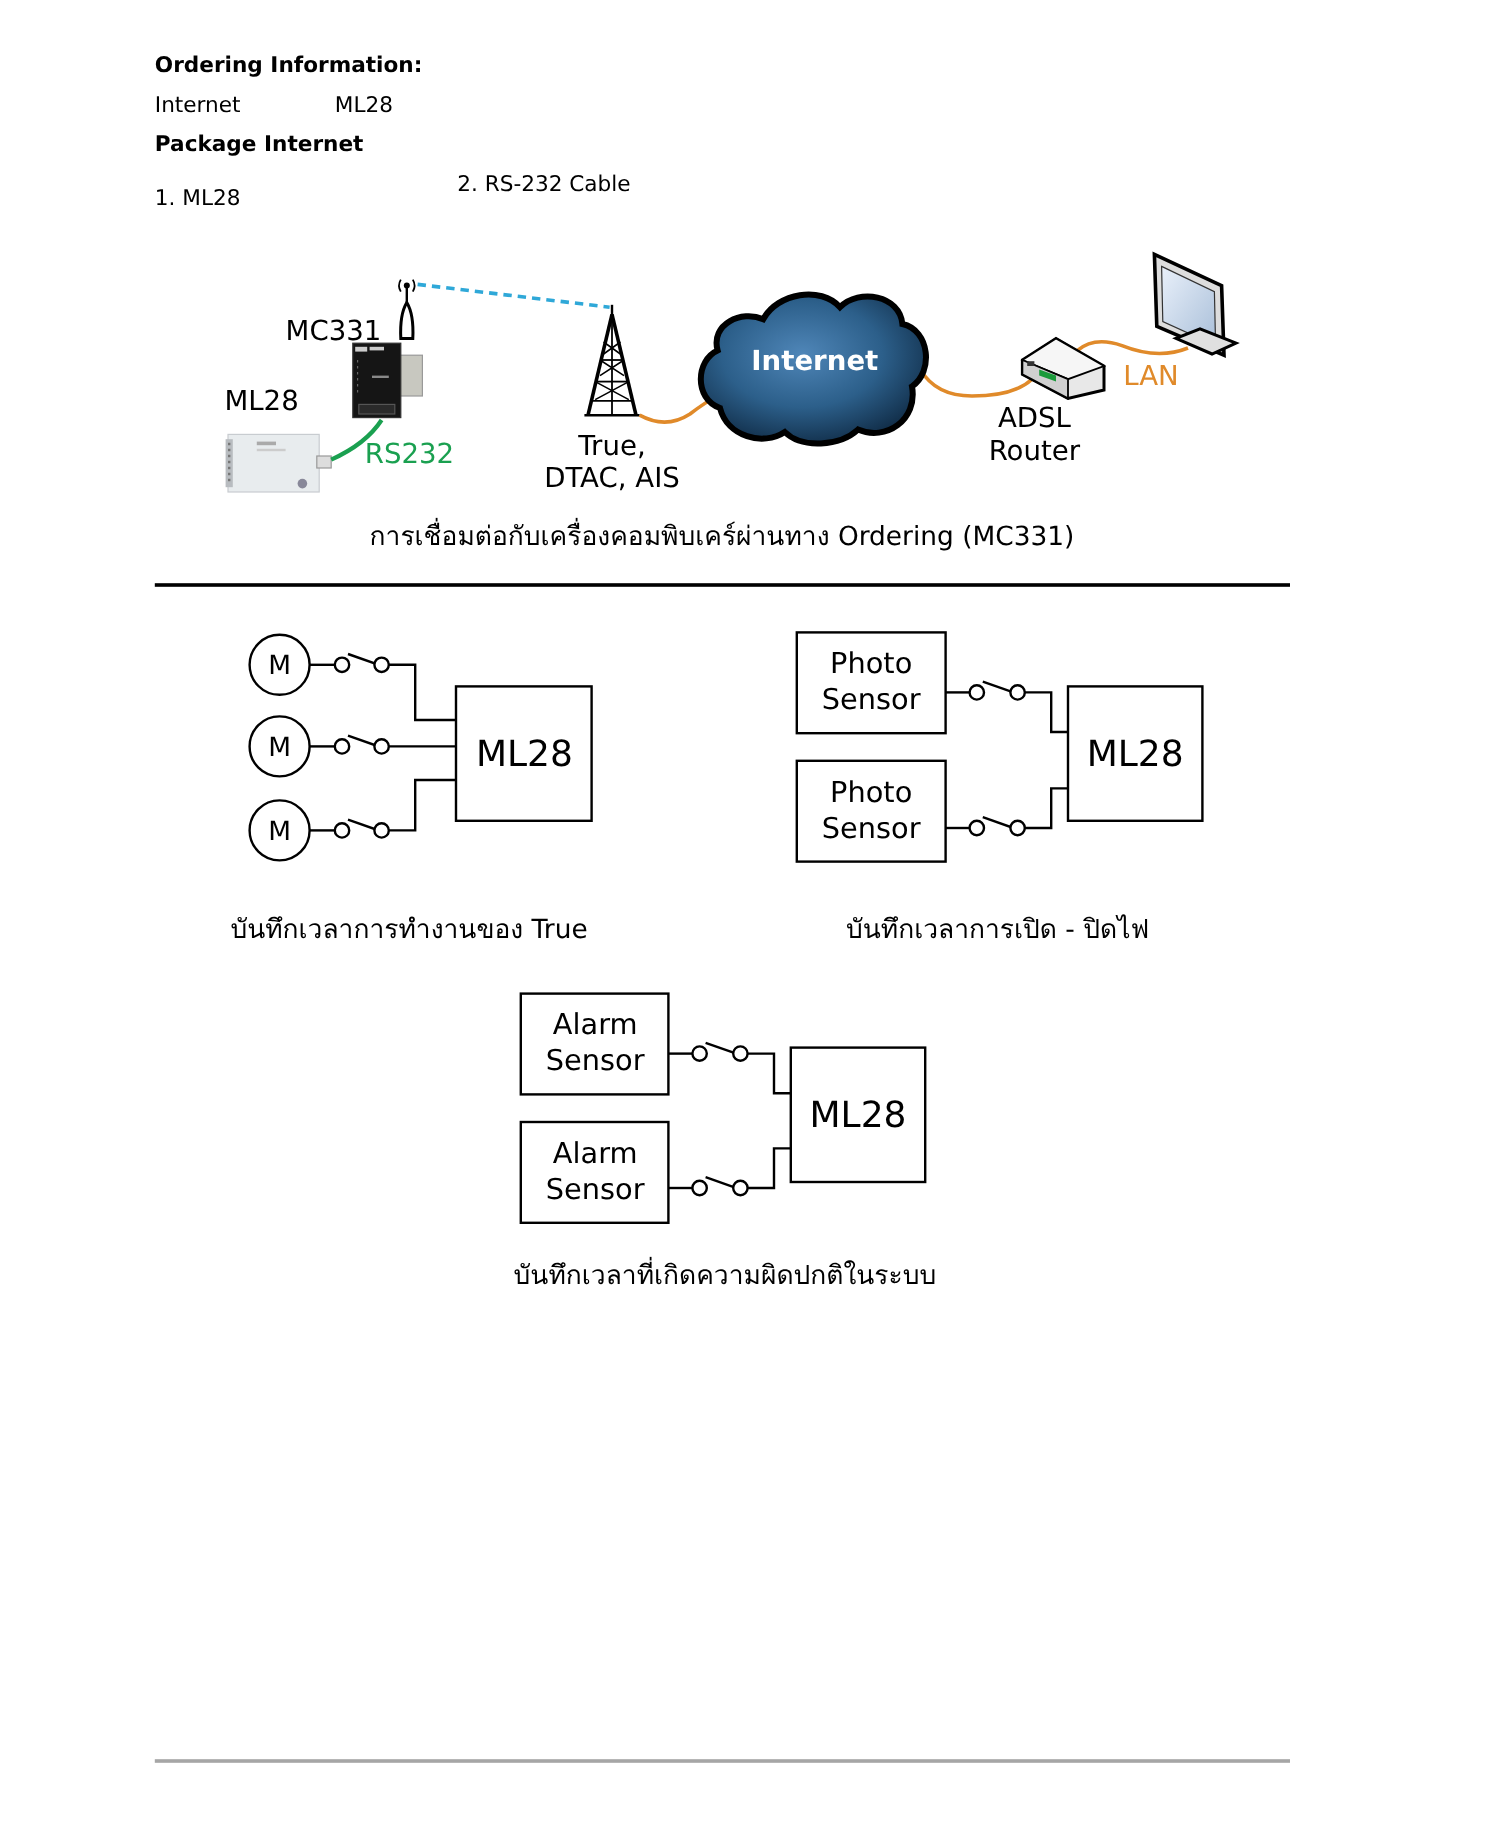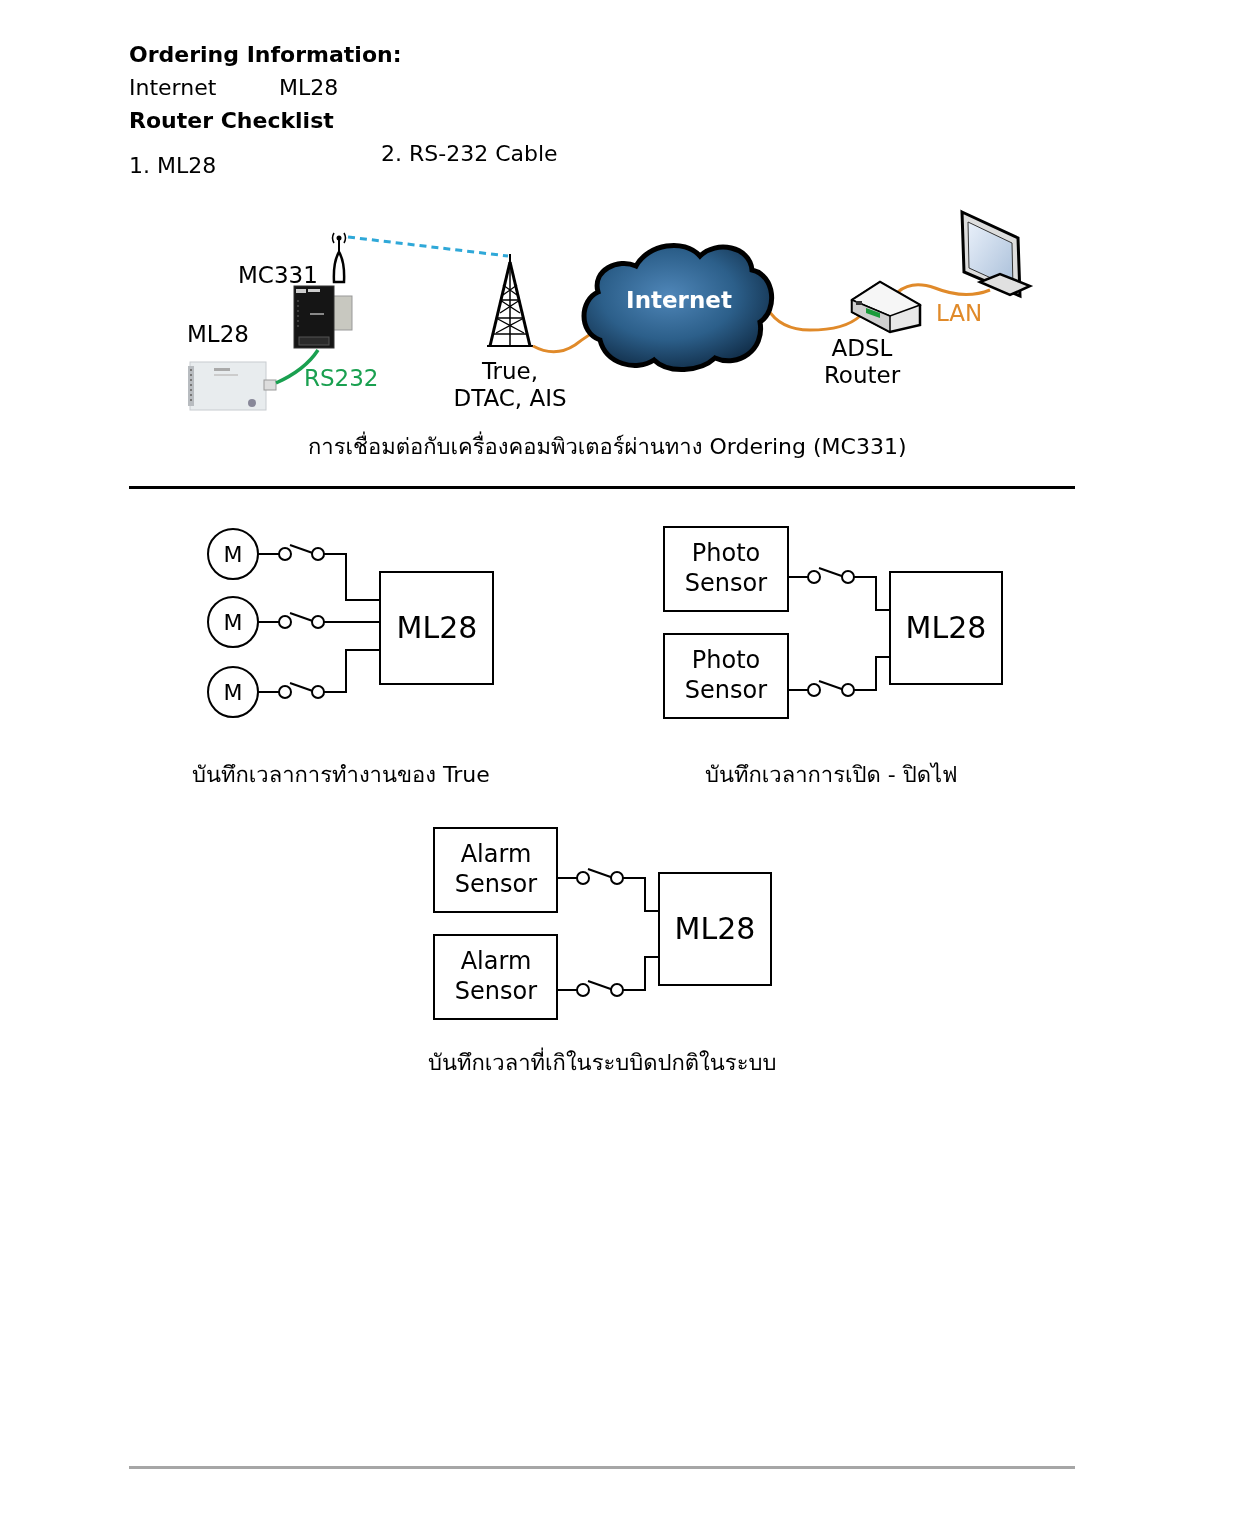--- a/index.html
+++ b/index.html
@@ -1,32 +1,32 @@
 <!DOCTYPE html>
 <html><head>
   <meta charset="utf-8">
   <style>
     html, body { margin: 0; padding: 0; background: #ffffff; }
     body { width: 1240px; height: 1523px; position: relative; overflow: hidden;
            font-family: "DejaVu Sans", sans-serif; color: #000; }
     .abs { position: absolute; }
-    .t22 { font-size: 22px; line-height: 26px; white-space: nowrap; text-align: right; }
+    .t22 { font-size: 18px; line-height: 26px; white-space: nowrap; text-align: right; }
     .bold { font-weight: bold; }
     .cap { font-size: 22px; white-space: nowrap; }
     .hr-black { position: absolute; left: 129px; top: 486px; width: 946px; height: 3px; background: #000; }
     .hr-gray { position: absolute; left: 129px; top: 1466px; width: 946px; height: 3px; background: #a6a6a6; }
     svg text { font-family: "DejaVu Sans", sans-serif; }
   </style>
 </head>
 <body>
 
 <div class="abs t22 bold" style="left:129px; top:42px;">Ordering Information:</div>
 <div class="abs t22" style="left:129px; top:75px;">Internet</div>
 <div class="abs t22" style="left:279px; top:75px;">ML28</div>
-<div class="abs t22 bold" style="left:129px; top:108px;">Router Checklist</div>
+<div class="abs t22 bold" style="left:129px; top:108px;">Package Internet</div>
 <div class="abs t22" style="left:129px; top:141px;margin-top:12px;">1. ML28</div>
 <div class="abs t22" style="left:381px; top:141px;">2. RS-232 Cable</div>
 
 <svg class="abs" style="left:0; top:0;" width="1240" height="470">
 
   <line x1="348" y1="237" x2="508" y2="256" stroke="#2fa8d8" stroke-width="3" stroke-dasharray="7,5"></line>
 
   <g>
     <path d="M334,282 Q333,262 339,252 Q345,262 344,282 Z" fill="#fff" stroke="#000" stroke-width="2.5"></path>
     <line x1="339" y1="252" x2="339" y2="238" stroke="#000" stroke-width="2"></line>
@@ -106,21 +106,21 @@
   <text x="187" y="342" font-size="23">ML28</text>
   <text x="304" y="386" font-size="23" fill="#1aa050">RS232</text>
   <text x="510" y="379" font-size="23" text-anchor="middle">True,</text>
   <text x="510" y="406" font-size="23" text-anchor="middle">DTAC, AIS</text>
   <text x="862" y="356" font-size="23" text-anchor="middle">ADSL</text>
   <text x="862" y="383" font-size="23" text-anchor="middle">Router</text>
   <text x="936" y="321" font-size="23" fill="#e08a2a">LAN</text>
 </svg>
 
 <div class="abs cap" style="left:308px; top:429px;">
-  <span>การเชื่อมต่อกับเครื่องคอมพิวเตอร์ผ่านทาง</span>
+  <span>การเชื่อมต่อกับเครื่องคอมพิบเคร์ผ่านทาง</span>
   <span>Ordering (MC331)</span>
 </div>
 
 <div class="hr-black"></div>
 
 <svg class="abs" style="left:0; top:500px;" width="620" height="240">
   <g stroke="#000" stroke-width="2" fill="none">
 
     <circle cx="233" cy="54" r="25"></circle>
     <circle cx="233" cy="122" r="25"></circle>
@@ -199,15 +199,15 @@
     <circle cx="247" cy="190" r="6" fill="#fff"></circle>
     <polyline points="253,190 275,190 275,157 289,157"></polyline>
     <rect x="289" y="73" width="112" height="112"></rect>
   </g>
   <text x="126" y="62" font-size="24" text-anchor="middle">Alarm</text>
   <text x="126" y="92" font-size="24" text-anchor="middle">Sensor</text>
   <text x="126" y="169" font-size="24" text-anchor="middle">Alarm</text>
   <text x="126" y="199" font-size="24" text-anchor="middle">Sensor</text>
   <text x="345" y="139" font-size="30" text-anchor="middle">ML28</text>
 </svg>
-<div class="abs cap" style="left:428px; top:1045px;">บันทึกเวลาที่เกิในระบบิดปกติในระบบ</div>
+<div class="abs cap" style="left:428px; top:1045px;">บันทึกเวลาที่เกิดความผิดปกติในระบบ</div>
 
 <div class="hr-gray"></div>
 
 </body></html>

